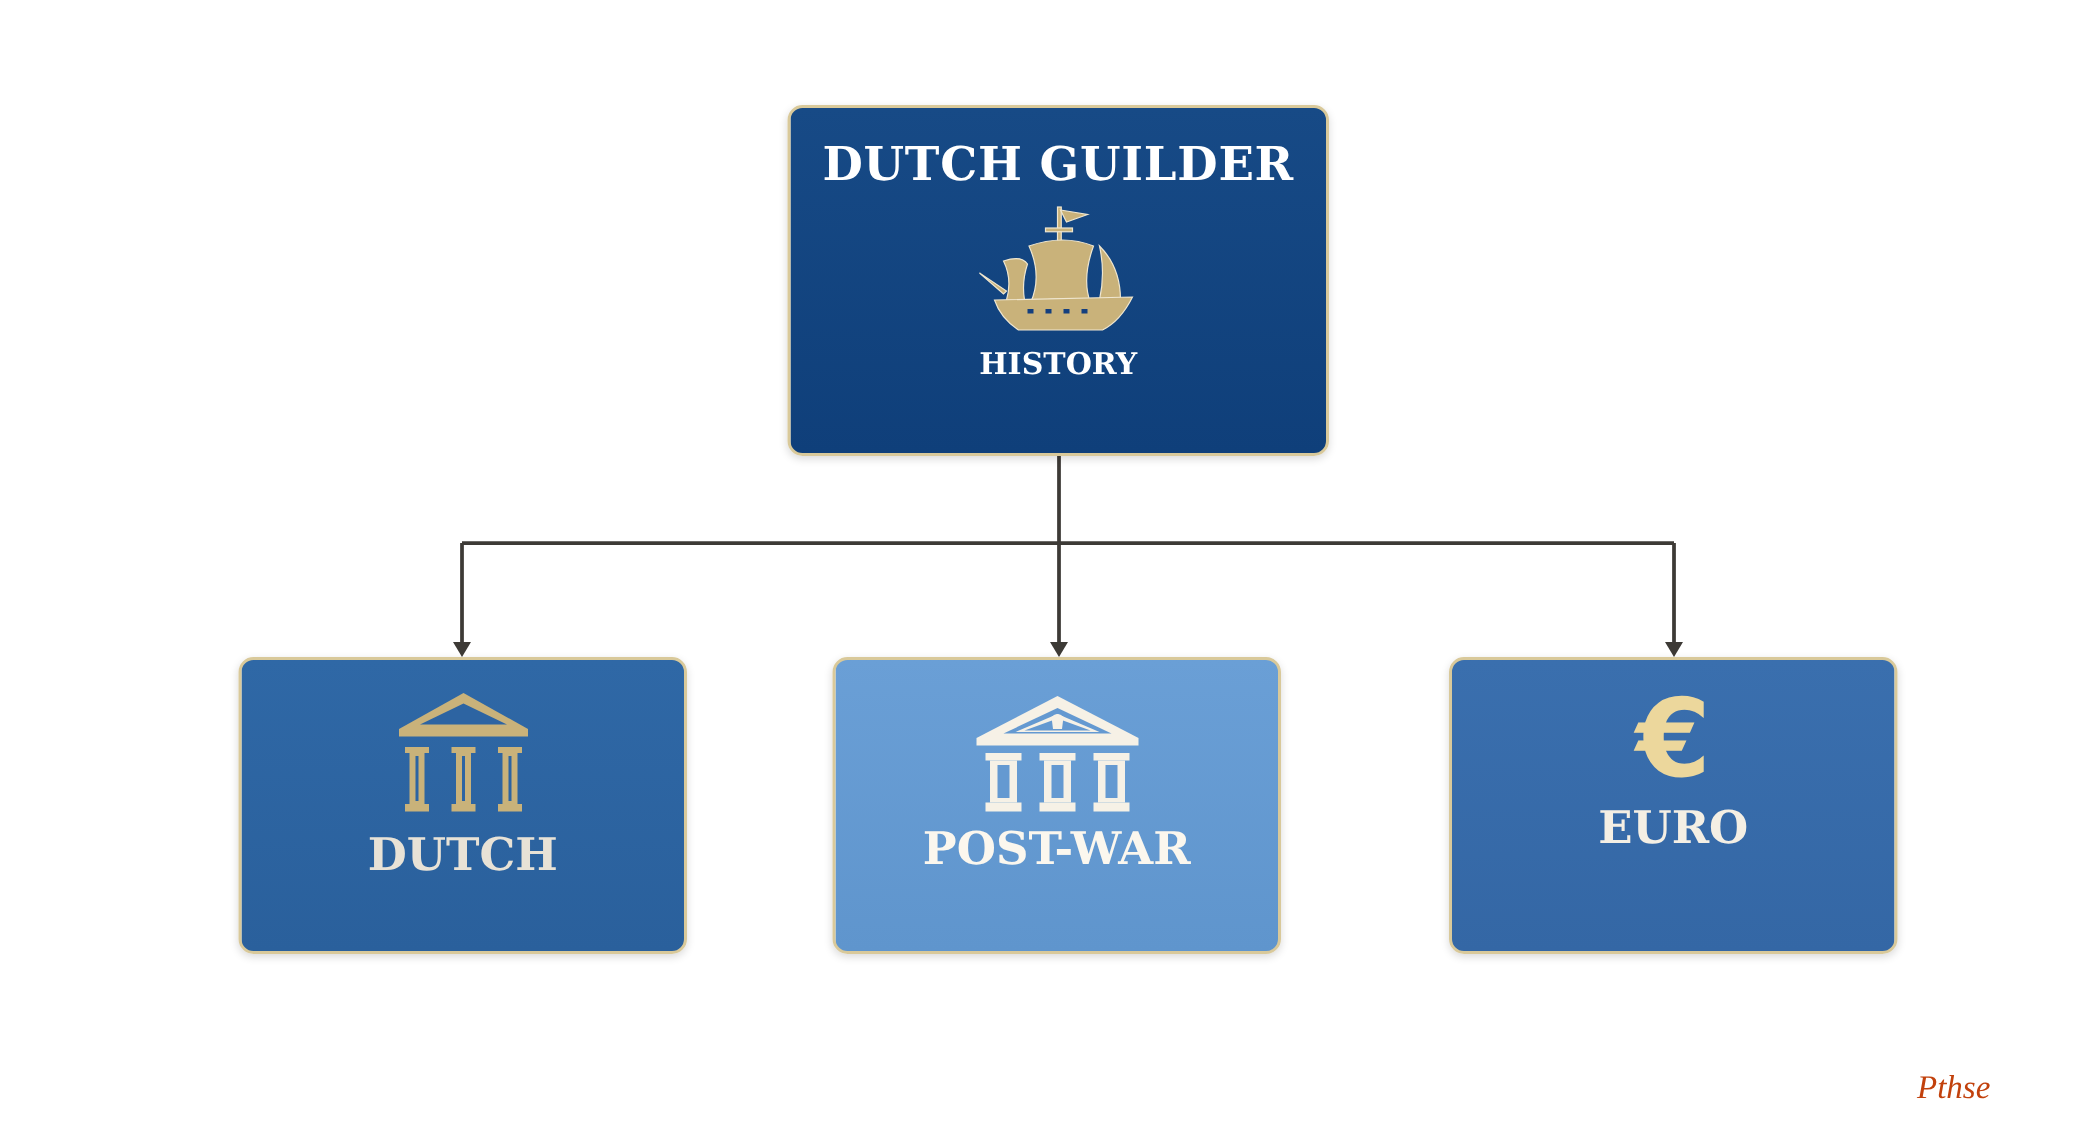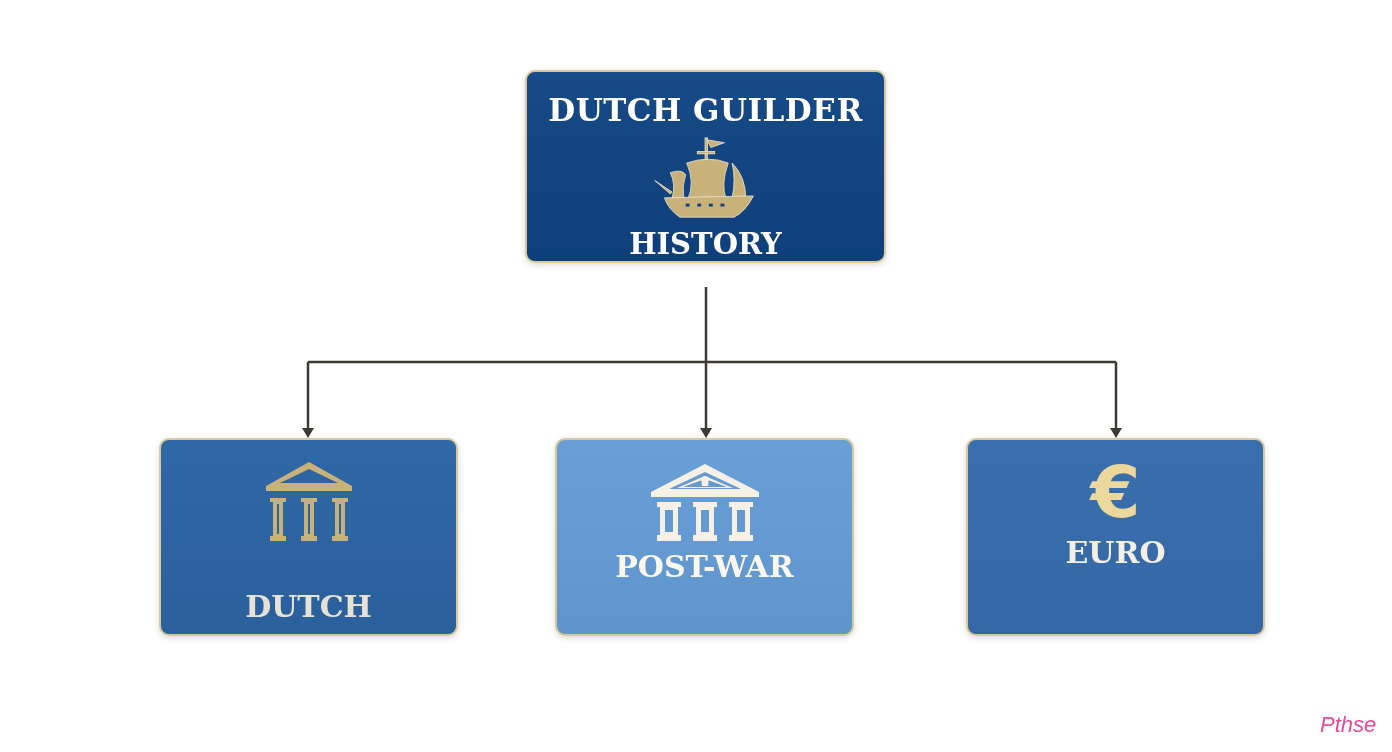--- a/index.html
+++ b/index.html
@@ -12,43 +12,43 @@
     position: absolute;
     border-radius: 10px;
     border: 2px solid #d9c99a;
     box-shadow: 0 2px 6px rgba(0,0,0,0.15);
     display: flex; flex-direction: column; align-items: center;
     color: #f3eee4;
     text-align: center;
     box-sizing: border-box;
   }
   .root {
-    left: 525px; top: 70px; width: 361px; height: 193px;
+    left: 525px; top: 70px; width: 361px; height: 234px;
     background: linear-gradient(180deg, #174a86 0%, #0f3f7a 100%);
   }
   .root .title {
     margin-top: 20px; font-size: 31px; font-weight: bold; letter-spacing: 0.5px; color: #ffffff;
   }
   .root .subtitle {
-    margin-top: 4px; font-size: 29px; font-weight: bold; color: #ffffff;
+    margin-top: 4px; font-size: 20px; font-weight: bold; color: #ffffff;
   }
   .child { top: 438px; width: 299px; height: 198px; }
-  .c1 { left: 159px; background: linear-gradient(180deg, #2f68a6 0%, #2a609c 100%); gap: 36px; }
+  .c1 { left: 159px; background: linear-gradient(180deg, #2f68a6 0%, #2a609c 100%); }
   .c2 { left: 555px; background: linear-gradient(180deg, #6a9fd6 0%, #5f95cd 100%); }
   .c3 { left: 966px; background: linear-gradient(180deg, #3a6fae 0%, #3467a5 100%); }
   .child .label {
     font-size: 30px; font-weight: bold; line-height: 34px; color: #e8e2d6;
   }
   .c2 .label { color: #fbf7ee; }
   .c3 .label { color: #f4efe4; }
   .icon { display: block; }
   .connectors { position: absolute; left: 0; top: 0; width: 1392px; height: 752px; pointer-events: none; }
   .signature {
     position: absolute; left: 1278px; top: 712px;
-    font-family: Liberation Sans, sans-serif; font-style: italic; font-size: 22px; color: #ec4899; margin-left: 42px;
+    font-family: Liberation Serif, serif; font-style: italic; font-size: 22px; color: #c2410c;
   }
 </style>
 </head>
 <body>
 
 <svg class="connectors" viewBox="0 0 1392 752">
   <defs>
     <marker id="arrow" markerWidth="10" markerHeight="10" refX="5" refY="8" orient="auto" markerUnits="userSpaceOnUse">
       <path d="M0,0 L10,0 L5,10 Z" fill="#3d3a36"></path>
     </marker>

